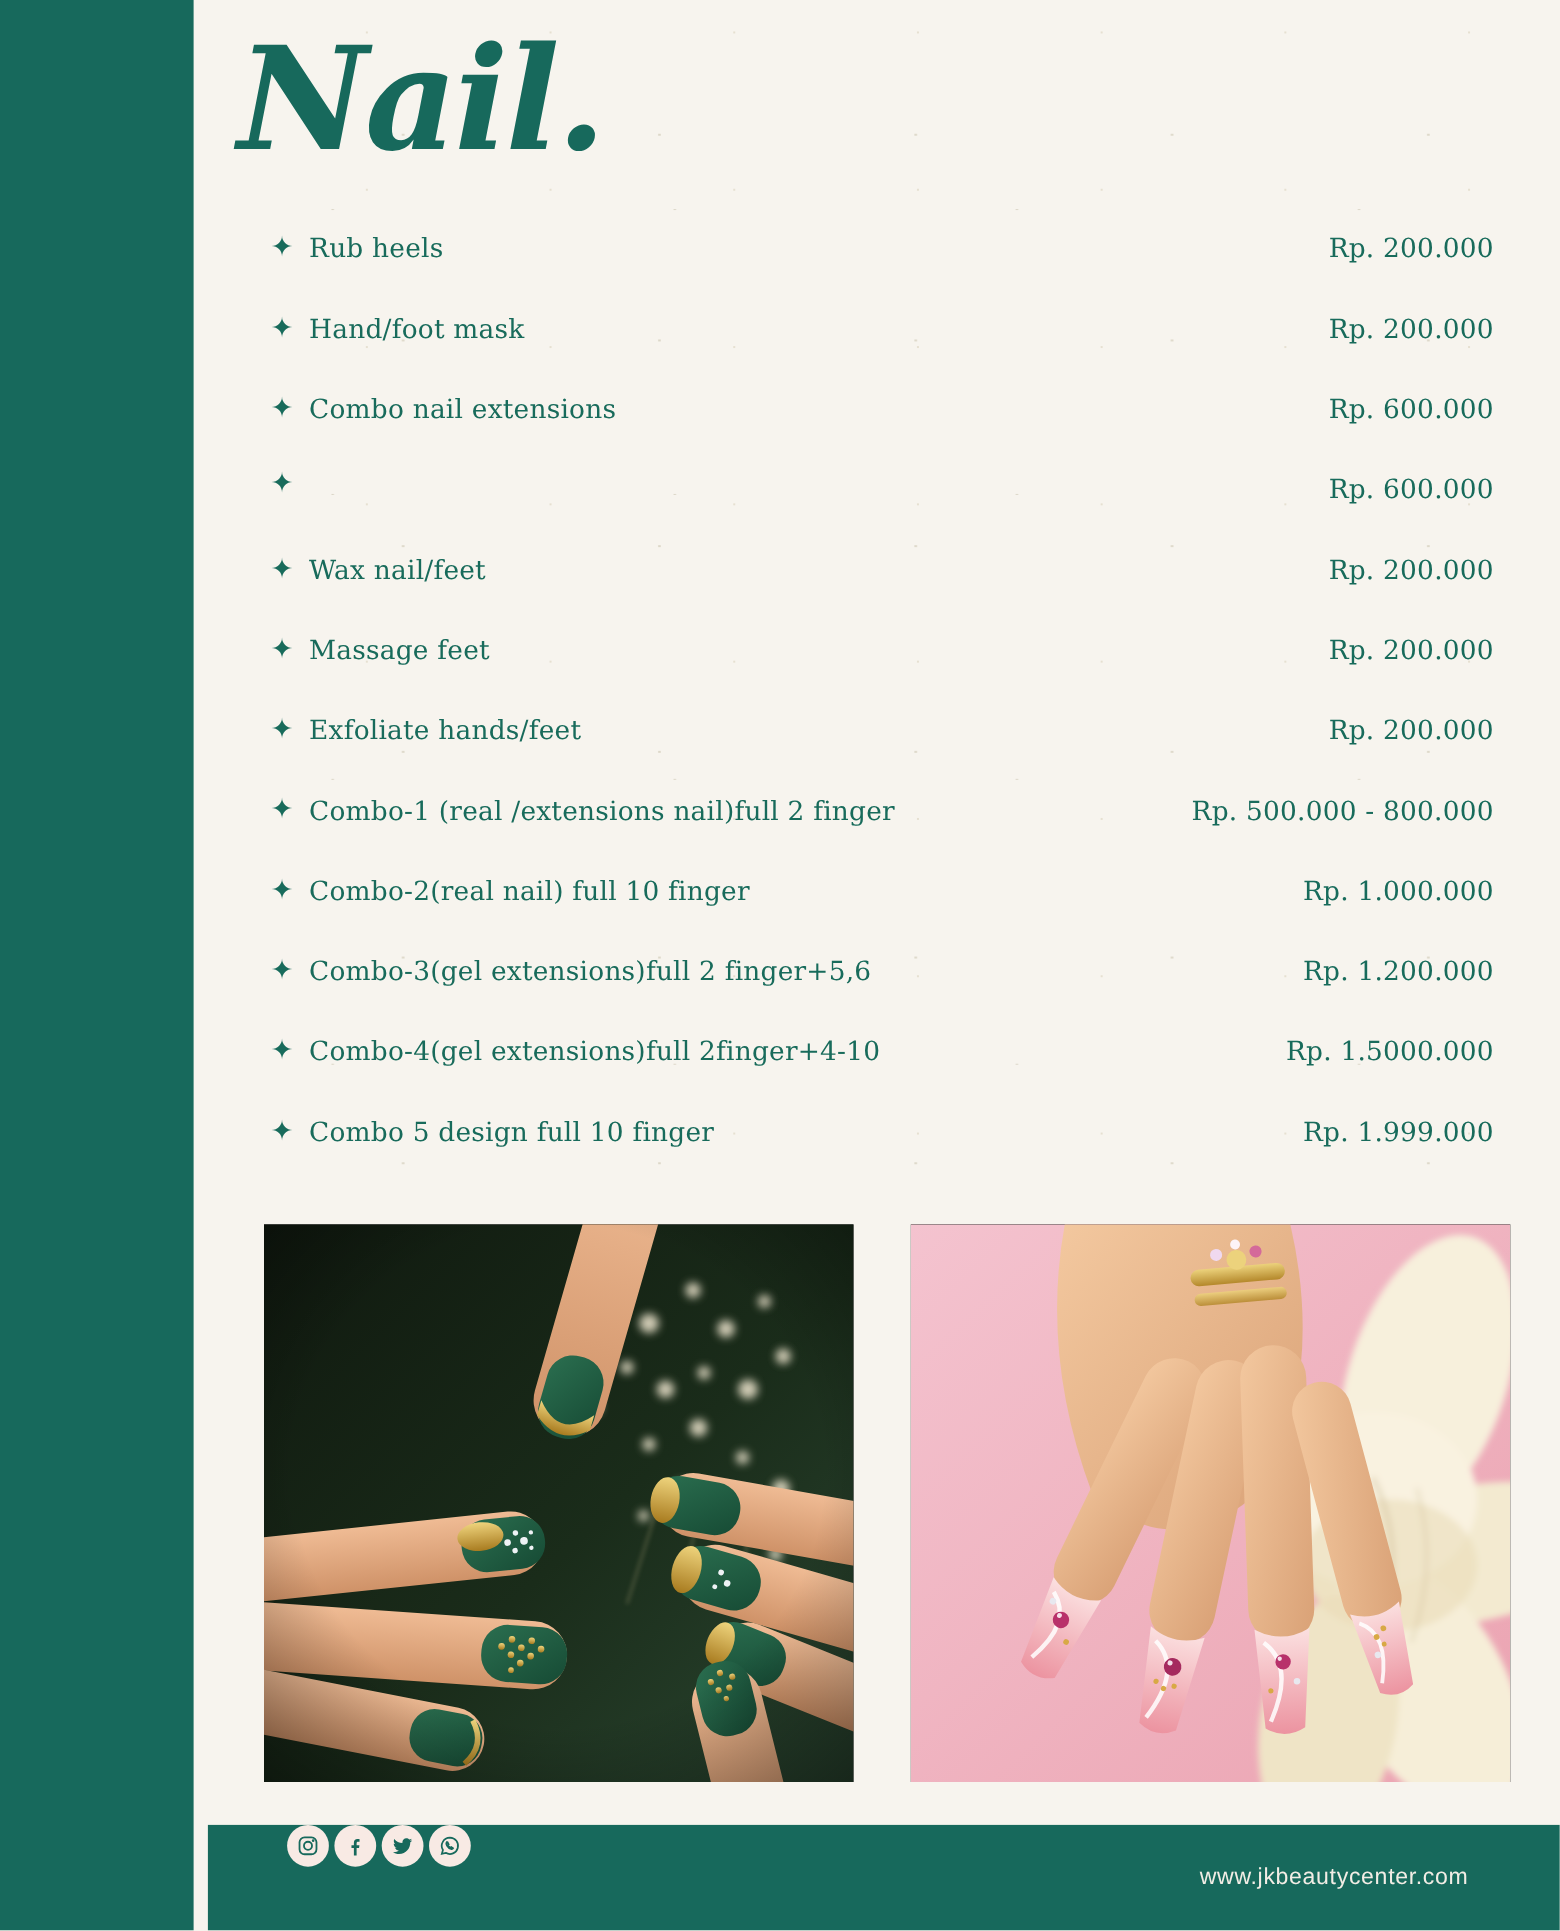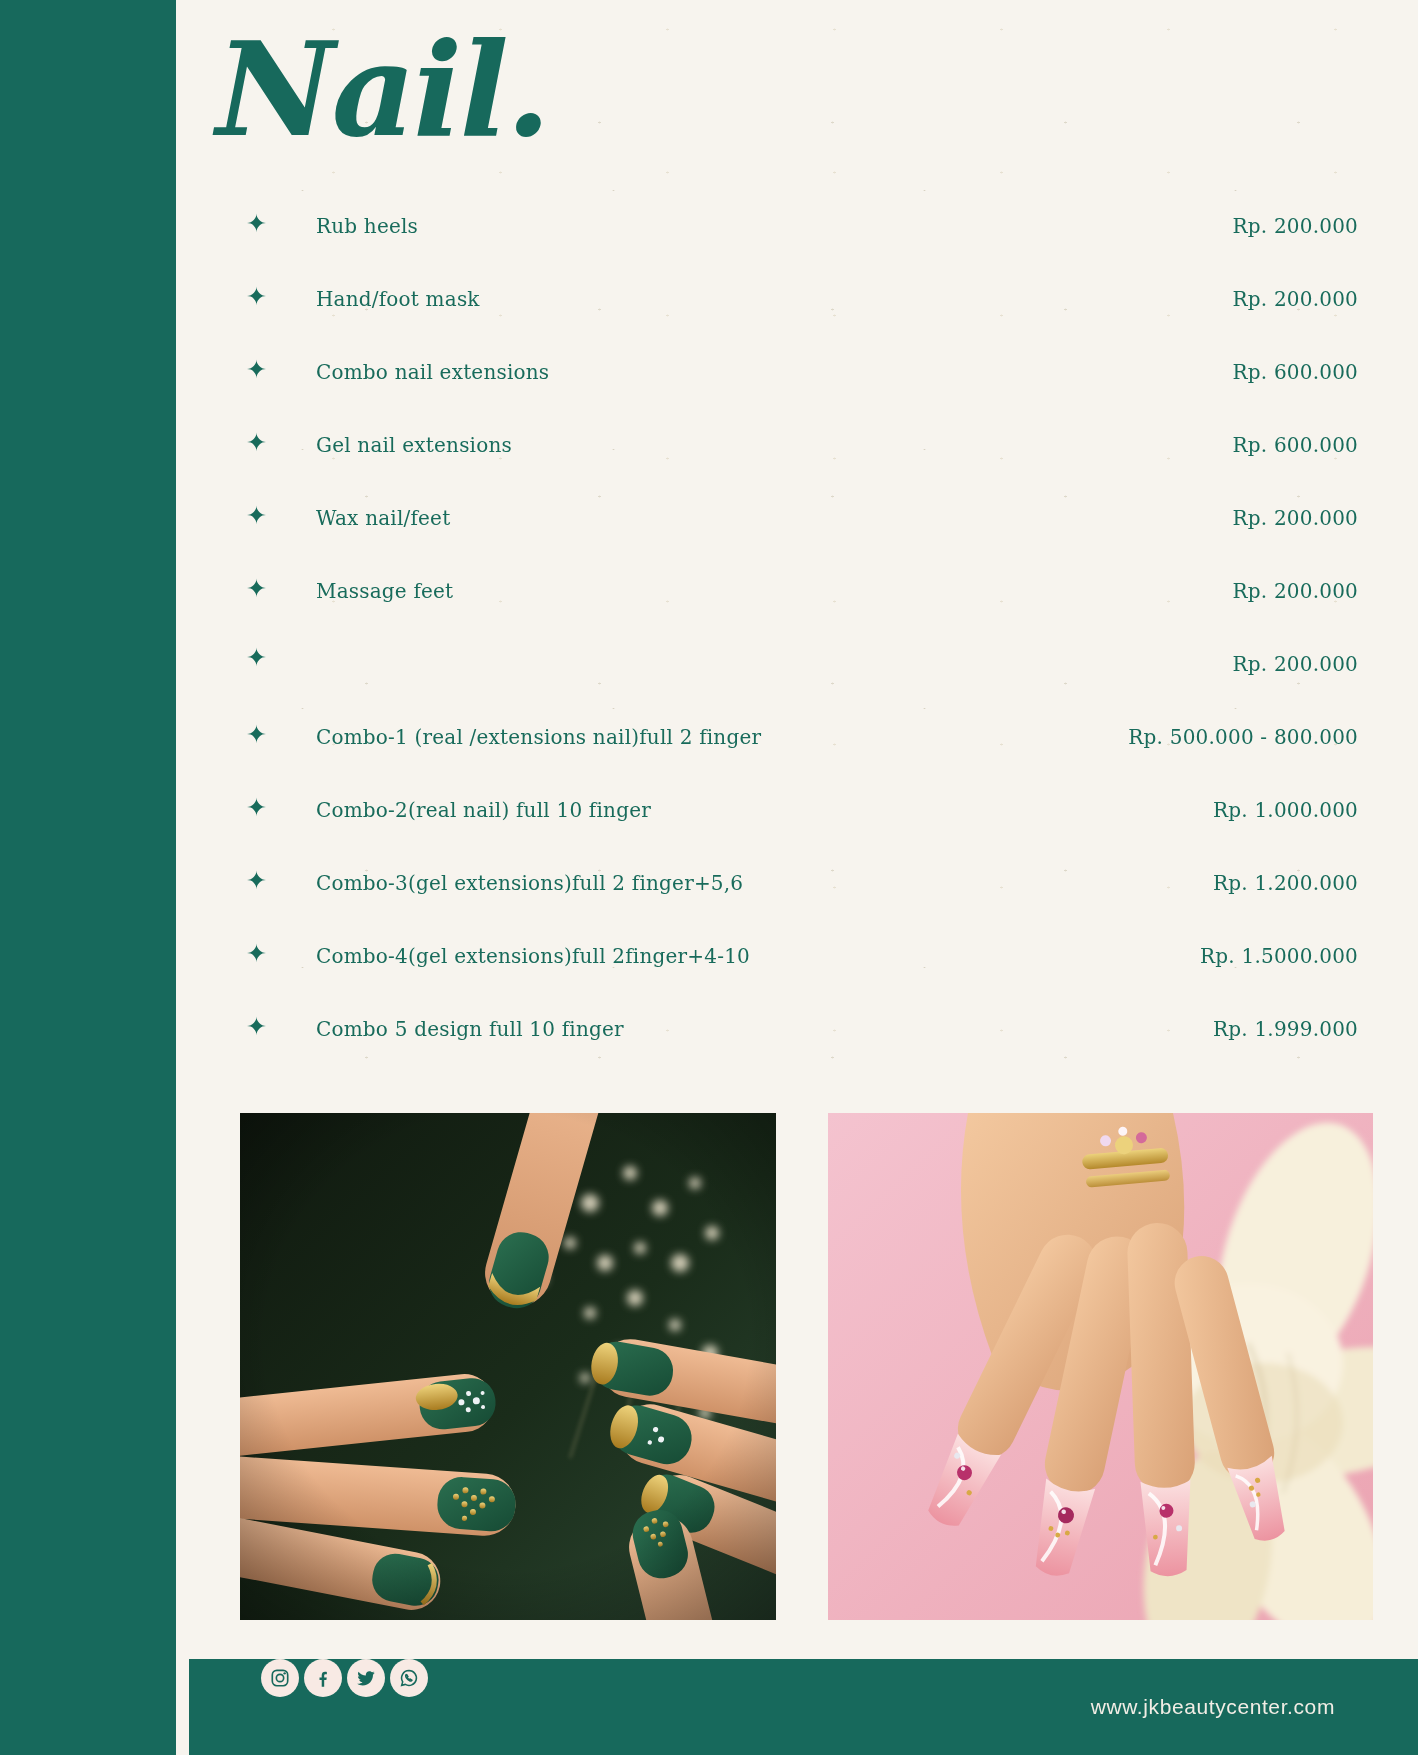--- a/index.html
+++ b/index.html
@@ -42,22 +42,22 @@
     display:flex;justify-content:space-between;align-items:flex-start;
     height:73px;
   }
   .service-left{display:flex;align-items:baseline}
   .bullet{
     font-family:"DejaVu Sans", sans-serif;
     font-size:25px;color:var(--text-teal);
     margin-right:14px;position:relative;top:-1px;
   }
   .service-label,.service-price{
-    font-size:20px;line-height:40px;color:var(--text-teal);
-    letter-spacing:.2px;white-space:nowrap;margin-left:35px;
+    font-size:24px;line-height:40px;color:var(--text-teal);
+    letter-spacing:.2px;white-space:nowrap;
   }
   .photos{
     position:absolute;left:240px;top:1113px;width:1133px;height:507px;
     display:flex;gap:52px;
   }
   .photo{
     height:507px;overflow:hidden;flex:0 0 auto;background:#222;
   }
   .photo.left{width:536px}
   .photo.right{width:545px}
@@ -110,21 +110,20 @@
     <span class="service-left">
       <span class="bullet">✦</span>
       <span class="service-label">Combo nail extensions</span>
     </span>
     <span class="service-price">Rp. 600.000</span>
   </div>
 
   <div class="service-row">
     <span class="service-left">
       <span class="bullet">✦</span>
-      <span class="service-label">Gel nail extensions</span>
     </span>
     <span class="service-price">Rp. 600.000</span>
   </div>
 
   <div class="service-row">
     <span class="service-left">
       <span class="bullet">✦</span>
       <span class="service-label">Wax nail/feet</span>
     </span>
     <span class="service-price">Rp. 200.000</span>
@@ -134,20 +133,21 @@
     <span class="service-left">
       <span class="bullet">✦</span>
       <span class="service-label">Massage feet</span>
     </span>
     <span class="service-price">Rp. 200.000</span>
   </div>
 
   <div class="service-row">
     <span class="service-left">
       <span class="bullet">✦</span>
+      <span class="service-label">Exfoliate hands/feet</span>
     </span>
     <span class="service-price">Rp. 200.000</span>
   </div>
 
   <div class="service-row">
     <span class="service-left">
       <span class="bullet">✦</span>
       <span class="service-label">Combo-1 (real /extensions nail)full 2 finger</span>
     </span>
     <span class="service-price">Rp. 500.000 - 800.000</span>

